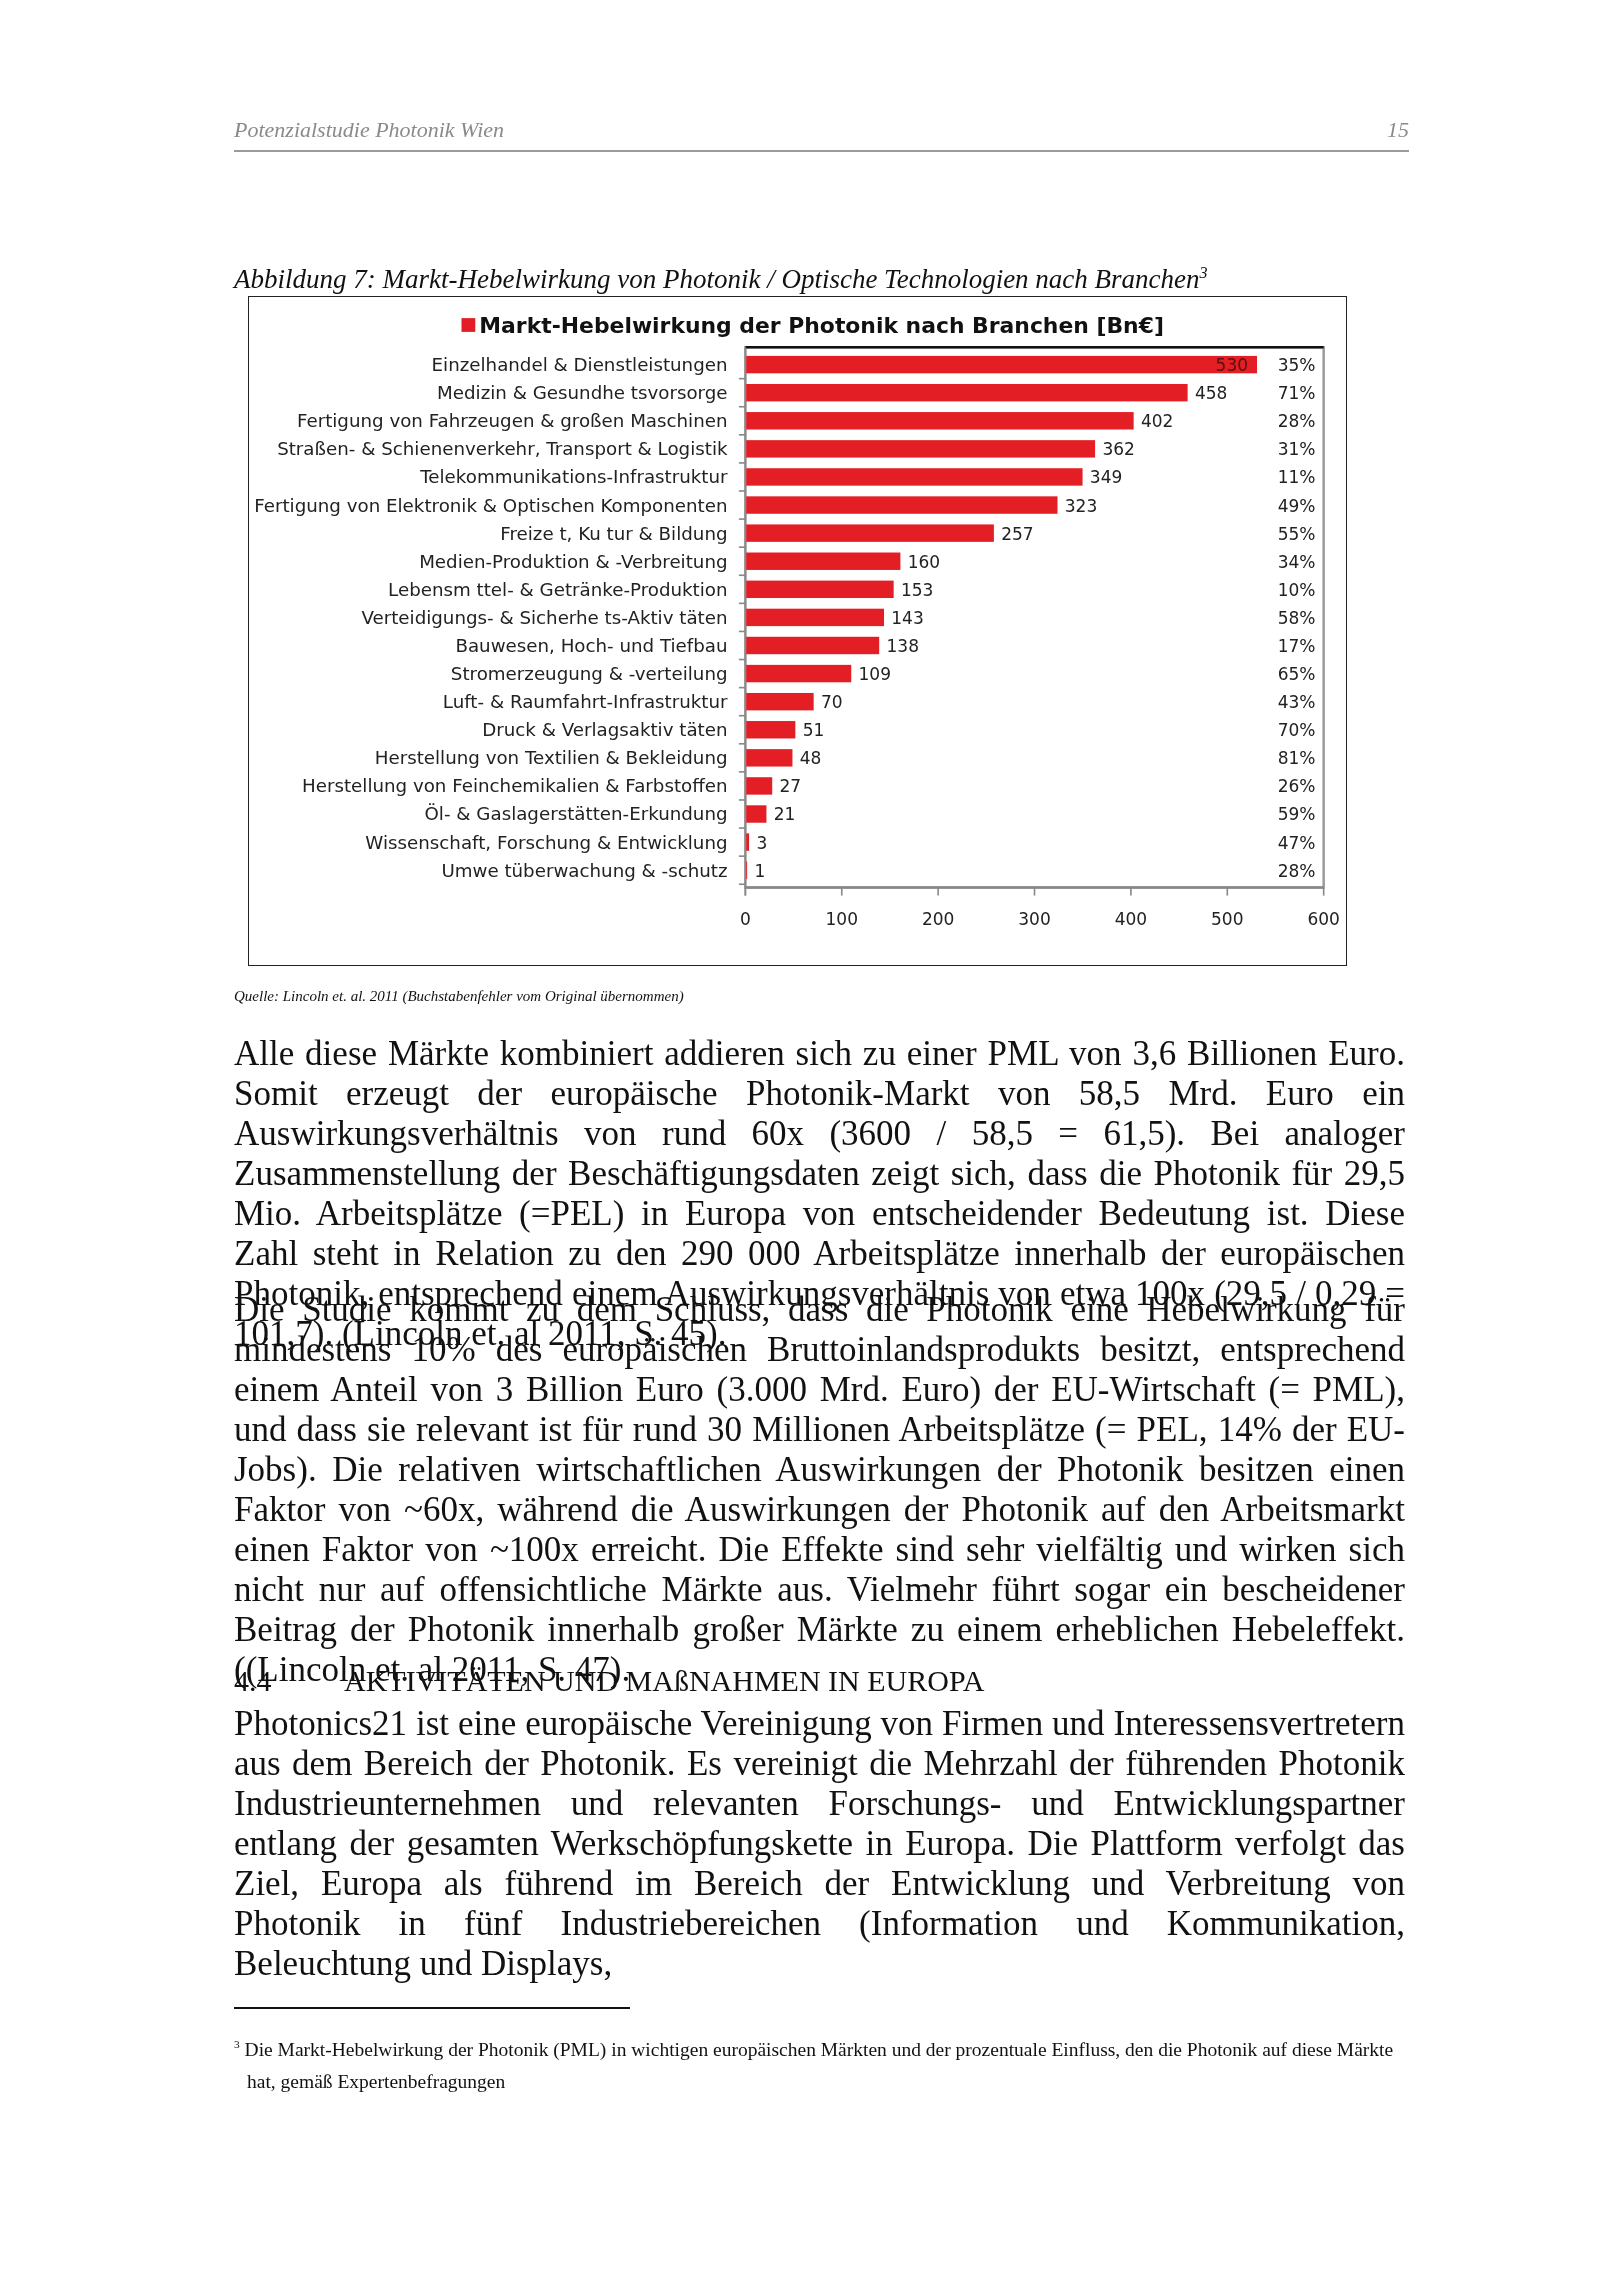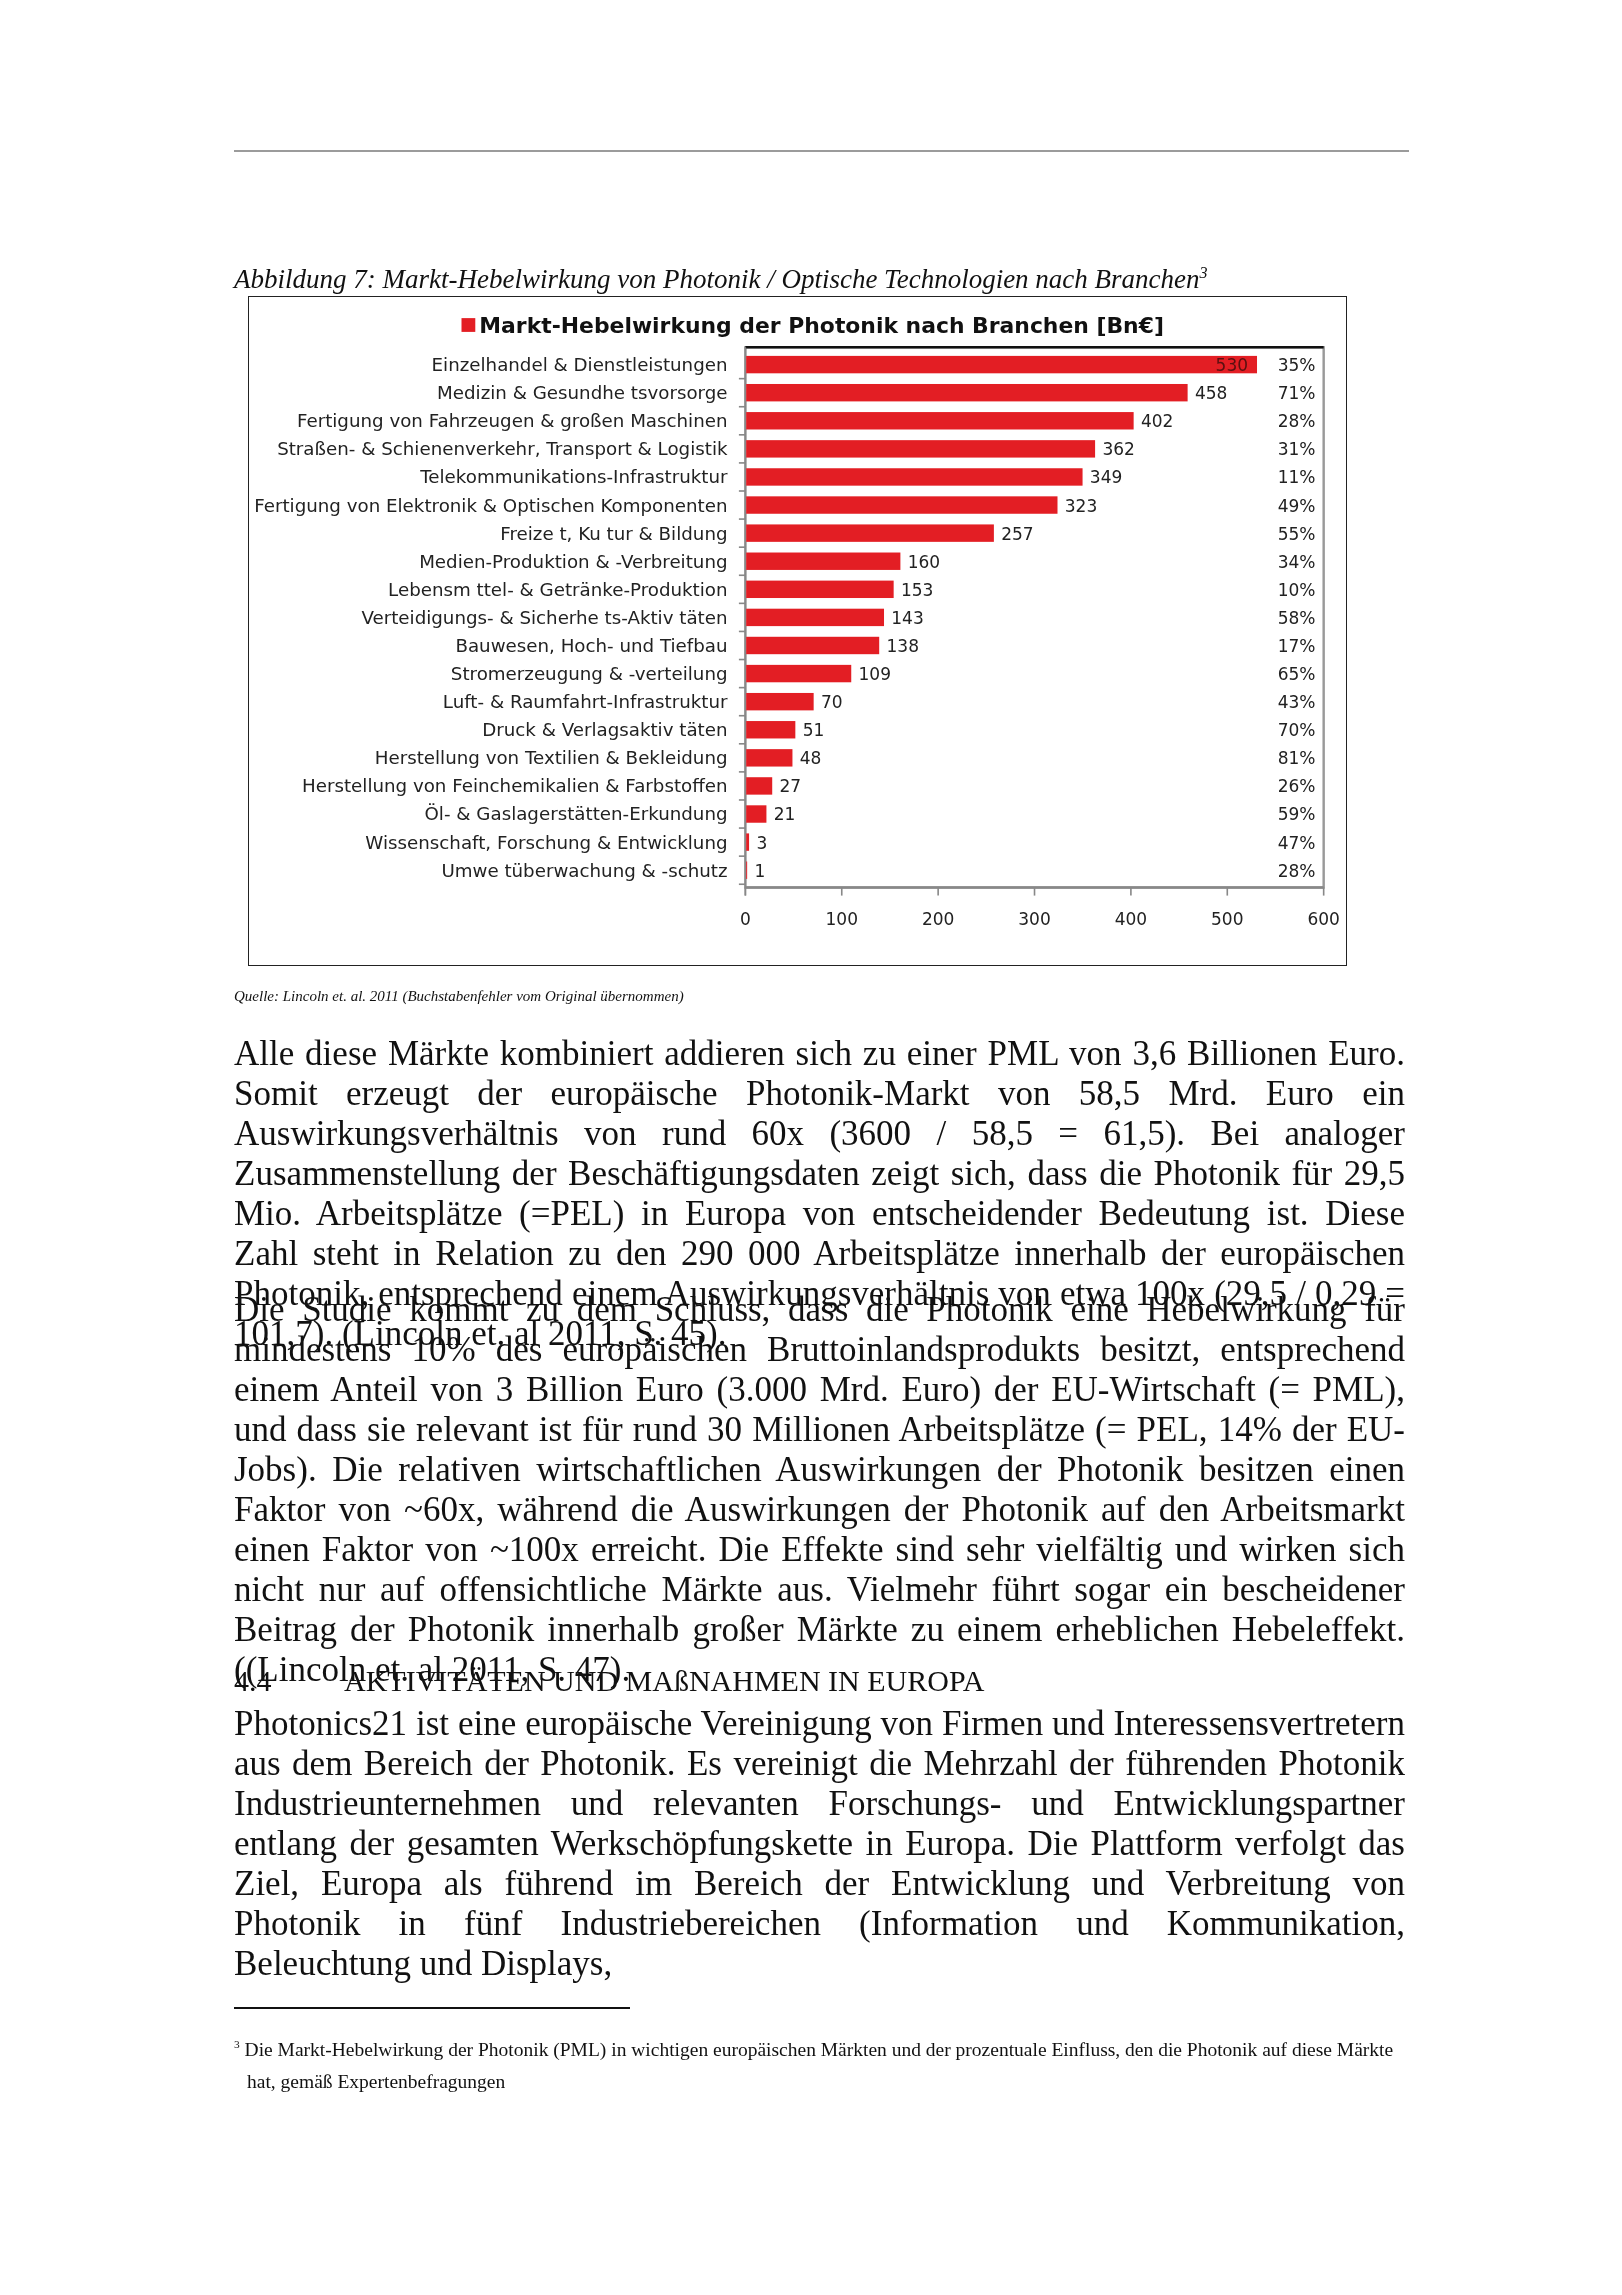--- a/index.html
+++ b/index.html
@@ -24,20 +24,24 @@
   .fn-rule { position: absolute; left: 234px; top: 2007px; width: 396px; height: 2.4px; background: #111; }
   .footnote { position: absolute; left: 234px; top: 2028px; width: 1168px; font-size: 19.5px; line-height: 32px; padding-left: 13px; text-indent: -13px; }
   .footnote sup { font-size: 11.4px; }
   .chart-text { font-family: "DejaVu Sans", sans-serif; }
 </style>
 </head>
 <body>
 
 <div class="page">
 
+  <div class="running-header">
+    <span class="title">Potenzialstudie Photonik Wien</span>
+    <span class="pagenum">15</span>
+  </div>
   <div class="header-rule"></div>
 
   <div class="fig-caption">
     <span>Abbildung 7: Markt-Hebelwirkung von Photonik / Optische Technologien nach Branchen</span><sup>3</sup>
   </div>
 
   <div class="chart-frame">
     <svg id="chart" width="1099" height="670" xmlns="http://www.w3.org/2000/svg" viewBox="0 0 1355 826">
       <g id="chart-title-group">
         <rect id="legend-swatch" x="262" y="26" width="17" height="17" fill="#e31e24"></rect>

